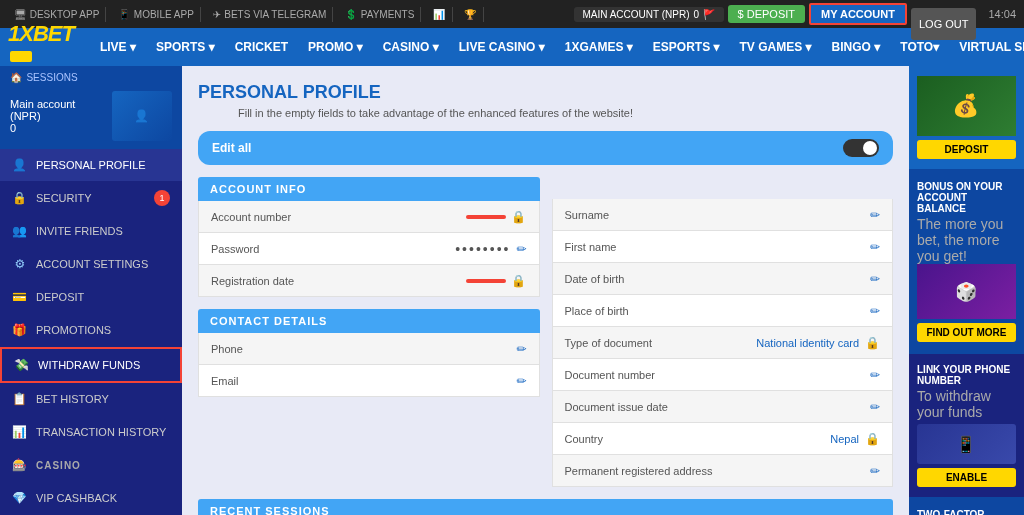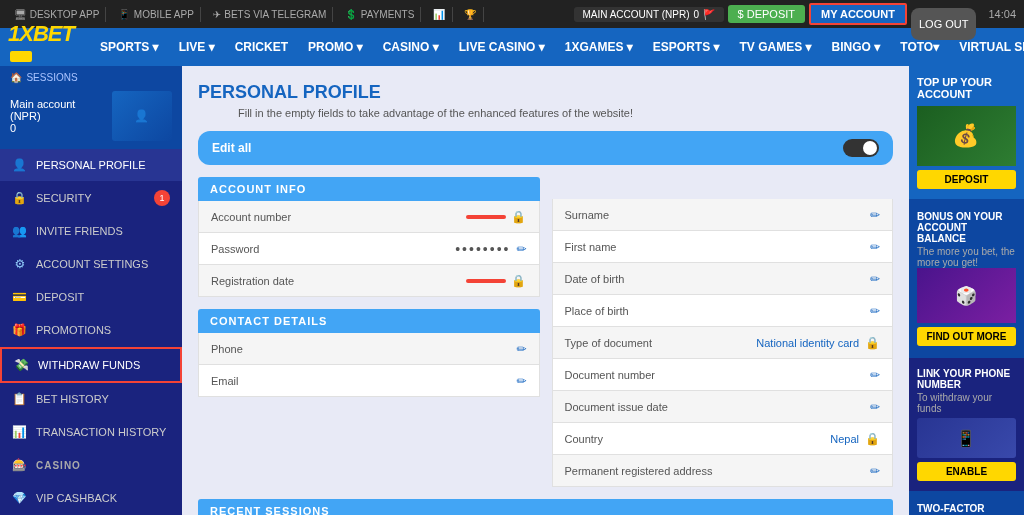--- a/index.html
+++ b/index.html
@@ -4,21 +4,21 @@
   <style>
     * { margin: 0; padding: 0; box-sizing: border-box; }
     body { font-family: Arial, sans-serif; font-size: 12px; background: #1a1a2e; color: #333; width: 1024px; overflow-x: hidden; }
 
     
     .top-bar { background: #222; display: flex; align-items: center; height: 28px; padding: 0 8px; gap: 6px; }
     .top-bar-item { display: flex; align-items: center; gap: 3px; color: #aaa; font-size: 10px; cursor: pointer; padding: 2px 6px; border-right: 1px solid #444; }
     .top-bar-right { margin-left: auto; display: flex; align-items: center; gap: 4px; }
     .btn-deposit { background: #4caf50; color: #fff; border: none; padding: 3px 10px; border-radius: 3px; font-size: 11px; cursor: pointer; font-weight: normal; }
     .btn-myaccount { background: #1565c0; color: #fff; border: 2px solid #f44336; padding: 3px 10px; border-radius: 2px; font-size: 11px; cursor: pointer; font-weight: bold; }
-    .btn-logout { background: #555; color: #fff; border: none; padding: 10px 8px; border-radius: 8px; font-size: 11px; cursor: pointer; margin-top: 20px; }
+    .btn-logout { background: #555; color: #fff; border: none; padding: 10px 8px; border-radius: 3px; font-size: 11px; cursor: pointer; margin-top: 20px; }
     .top-bar-time { color: #aaa; font-size: 11px; margin-left: 8px; }
     .balance-box { background: #333; color: #fff; padding: 2px 8px; border-radius: 3px; font-size: 10px; display: flex; align-items: center; gap: 4px; }
 
     
     .nav-bar { background: #1565c0; display: flex; align-items: center; height: 38px; padding: 0 8px; }
     .logo { color: #fff; font-size: 22px; font-weight: 900; font-style: italic; margin-right: 16px; letter-spacing: -1px; }
     .logo span { color: #ffd700; }
     .logo-new { background: #ffd700; color: #000; font-size: 8px; font-weight: bold; padding: 1px 3px; border-radius: 2px; vertical-align: super; margin-left: 2px; }
     .nav-items { display: flex; align-items: center; gap: 0; height: 100%; }
     .nav-item { color: #fff; font-size: 12px; font-weight: 600; padding: 0 10px; height: 100%; display: flex; align-items: center; cursor: pointer; white-space: nowrap; }
@@ -68,21 +68,21 @@
     .sessions-section { margin-top: 12px; }
 
     
     .right-sidebar { width: 115px; flex-shrink: 0; background: #1a1a2e; }
     .right-card { background: #1565c0; margin: 0; padding: 10px 8px; text-align: center; border-bottom: 2px solid #0d47a1; }
     .right-card-title { color: #fff; font-size: 11px; font-weight: bold; margin-bottom: 6px; text-align: left; }
     .right-card-btn { background: #ffd700; color: #000; border: none; padding: 4px 8px; border-radius: 3px; font-size: 10px; font-weight: bold; cursor: pointer; width: 100%; margin-top: 4px; }
     .right-card-btn2 { background: #ffd700; color: #000; border: none; padding: 4px 8px; border-radius: 3px; font-size: 10px; font-weight: bold; cursor: pointer; width: 100%; margin-top: 4px; }
     .right-card-enable { background: #ffd700; color: #000; border: none; padding: 4px 8px; border-radius: 3px; font-size: 10px; font-weight: bold; cursor: pointer; width: 100%; }
     .right-card-title2 { color: #fff; font-size: 10px; font-weight: bold; text-align: left; margin-bottom: 2px; }
-    .right-card-sub { color: #aaa; font-size: 10px; text-align: left; }
+    .right-card-sub { color: #aaa; font-size: 14px; text-align: left; }
     .right-banner { height: 60px; background: linear-gradient(135deg, #1b5e20, #2e7d32); display: flex; align-items: center; justify-content: center; color: #fff; font-size: 22px; }
     .right-banner2 { height: 55px; background: linear-gradient(135deg, #4a148c, #7b1fa2); display: flex; align-items: center; justify-content: center; color: #fff; font-size: 18px; }
     .sidebar-account-row { display: flex; align-items: center; gap: 6px; padding: 2px 10px 8px; background: #0d47a1; }
   </style>
 </head>
 <body>
 
 <div class="top-bar">
   <div class="top-bar-item">
     <span>🖥</span>
@@ -115,24 +115,24 @@
   </div>
 </div>
 
 <div class="nav-bar">
   <div class="logo">
     <span style="color:#ffd700">1X</span><span>BET</span>
     <span class="logo-new">NEW</span>
   </div>
   <div class="nav-items">
     <div class="nav-item">
+        <span>LIVE ▾</span>
+      </div>
+    <div class="nav-item">
         <span>SPORTS ▾</span>
-      </div>
-    <div class="nav-item">
-        <span>LIVE ▾</span>
       </div>
     <div class="nav-item nav-cricket">
         <span>CRICKET</span>
       </div>
     <div class="nav-item">
         <span>PROMO ▾</span>
       </div>
     <div class="nav-item">
         <span>CASINO ▾</span>
       </div>
@@ -320,21 +320,20 @@
 
     <div class="sessions-section">
       <div class="section-header">RECENT SESSIONS</div>
 
     </div>
 
   </div>
 
   <div class="right-sidebar">
     <div class="right-card">
-      <div class="right-card-title">TOP UP YOUR ACCOUNT</div>
       <div class="right-banner">💰</div>
       <button class="right-card-btn">DEPOSIT</button>
     </div>
     <div class="right-card" style="background:#0d47a1">
       <div class="right-card-title2">BONUS ON YOUR ACCOUNT BALANCE</div>
       <div class="right-card-sub">The more you bet, the more you get!</div>
       <div class="right-banner2">🎲</div>
       <button class="right-card-btn2">FIND OUT MORE</button>
     </div>
     <div class="right-card" style="background:#1a237e">

